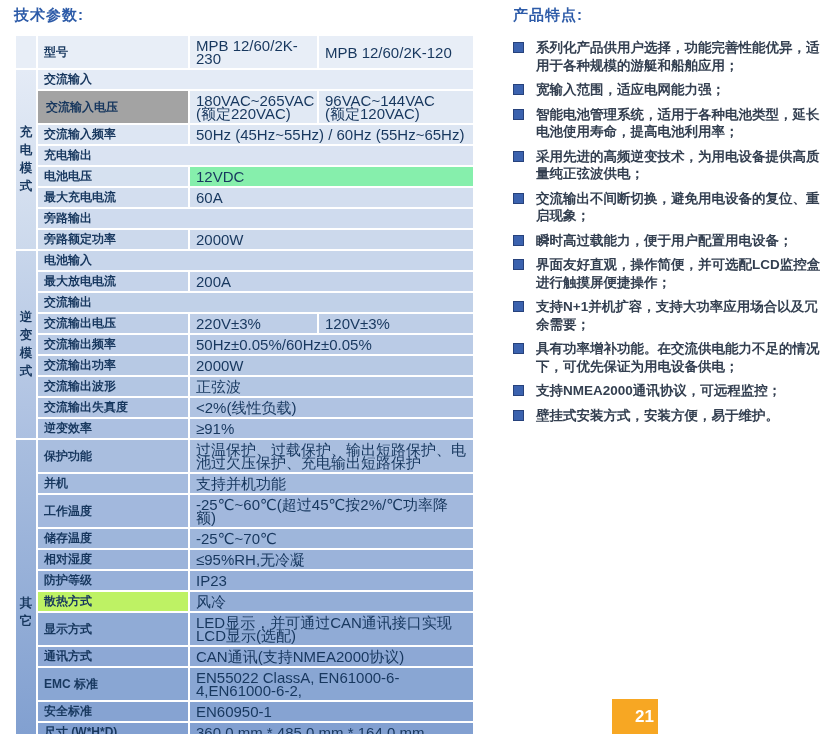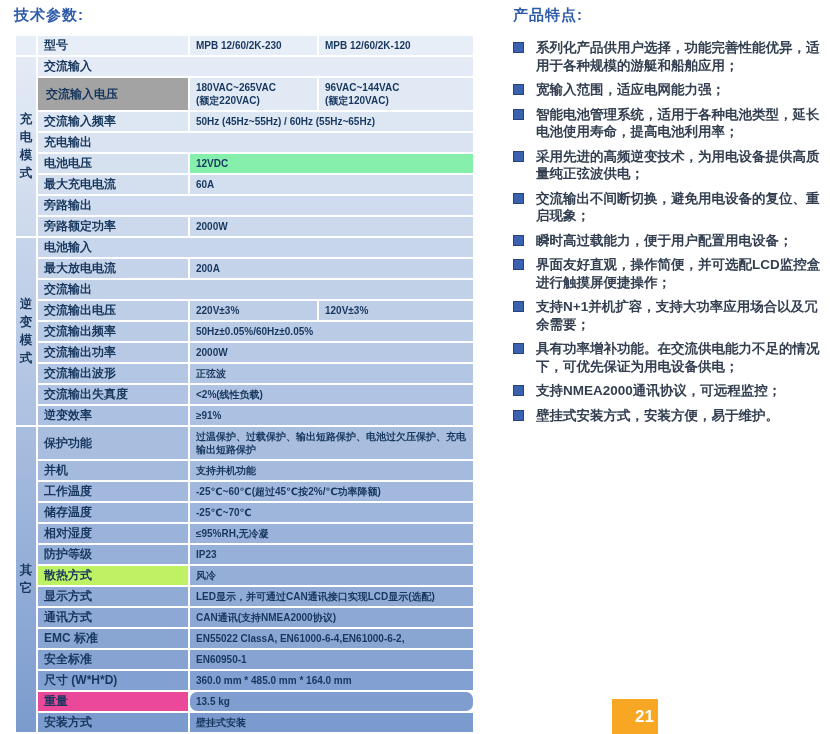--- a/index.html
+++ b/index.html
@@ -36,21 +36,21 @@
   }
   td.group-cell { text-align: center; padding: 2px 0; }
   .group-label {
     display: flex; flex-direction: column;
     align-items: center; justify-content: center;
     gap: 5px;
     font-weight: bold; font-size: 12.5px;
   }
   td.label-cell   { font-weight: bold; font-size: 12px; }
   td.section-cell { font-weight: bold; font-size: 12px; }
-  td.value-cell   { font-weight: 700; font-size: 10px; white-space: pre-line; }
+  td.value-cell   { font-weight: 400; font-size: 15px; white-space: pre-line; }
 
   
   .right-col { position: absolute; left: 513px; top: 6px; width: 312px; }
   .feature-list { list-style: none; margin: 14px 0 0 0; padding: 0; }
   .feature-item {
     display: flex; align-items: flex-start;
     margin-bottom: 7px;
     color: var(--feature_text, #333f50);
     font-size: 13.5px; font-weight: bold;
     line-height: 17.5px;

